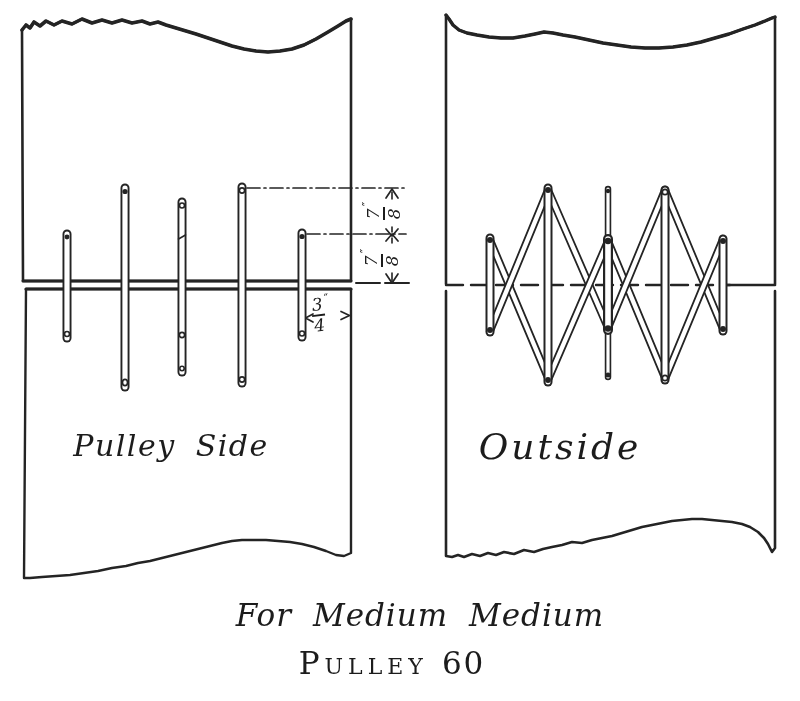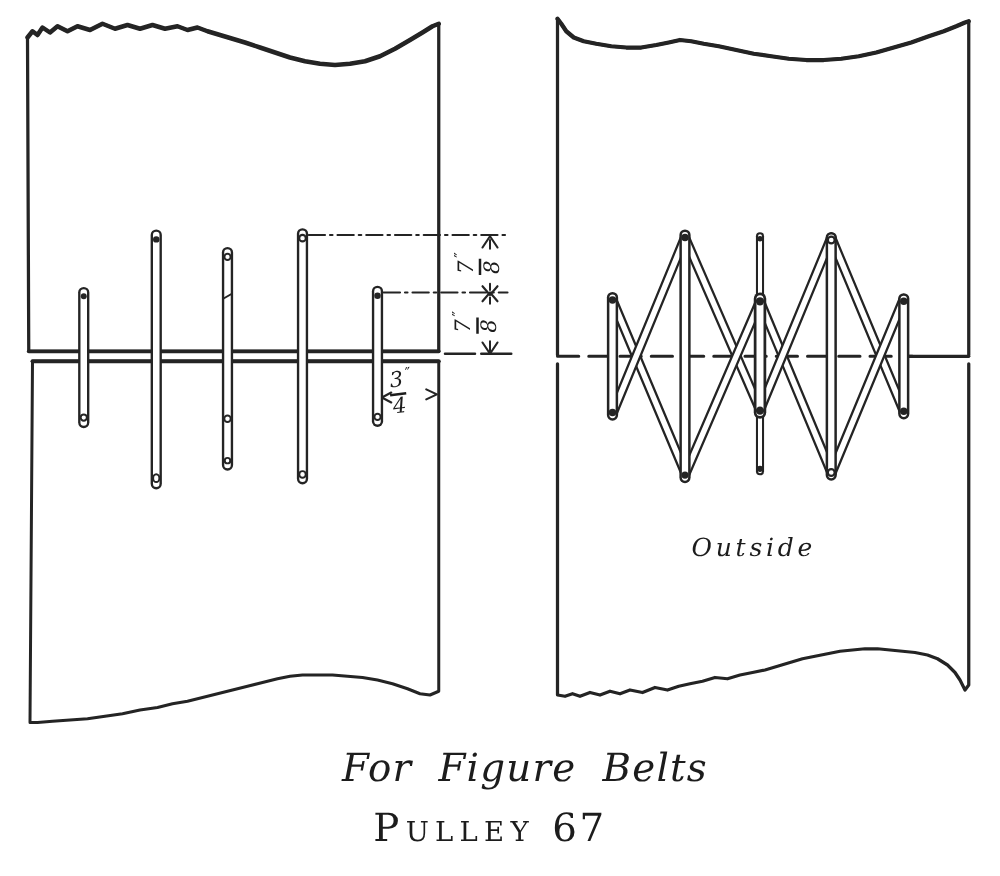--- a/index.html
+++ b/index.html
@@ -165,27 +165,28 @@
         <circle cx="608" cy="328.5" r="3.3" fill="#242424"></circle>
         <circle cx="608" cy="375" r="2.5" fill="#242424"></circle>
         <circle cx="665" cy="192" r="2.7" fill="#ffffff" stroke="#242424" stroke-width="1.7"></circle>
         <circle cx="665" cy="378" r="2.7" fill="#ffffff" stroke="#242424" stroke-width="1.7"></circle>
         <circle cx="723" cy="241" r="3" fill="#242424"></circle>
         <circle cx="723" cy="329" r="3" fill="#242424"></circle>
       </g>
     </g>
   </svg>
 
-
-  <div class="txt hand panel-label" style="left:517px;top:426px;width:172px;font-size:20px;letter-spacing:3px;">Outside</div>
-
-  <div class="txt hand caption-script" style="left:200px;top:597px;width:440px;">For Figure Belts</div>
+  <div class="txt hand panel-label" style="left:60px;top:428px;width:222px;">Pulley Side</div>
+
+  <div class="txt hand panel-label" style="left:474px;top:426px;width:172px;font-size:36px;letter-spacing:3px;">Outside</div>
+
+  <div class="txt hand caption-script" style="left:200px;top:597px;width:440px;">For Medium Medium</div>
 
   <div class="txt caption-figure" style="left:240px;top:645px;width:304px;">
-    <span class="figword">Pulley</span><span class="fignum">67</span>
+    <span class="figword">Pulley</span><span class="fignum">60</span>
   </div>
 
   <div class="dim rot" style="left:364px;top:192px;width:40px;height:38px;justify-content:center;">
     <span class="vfrac">
       <span>7</span>
       <span class="fbar"></span>
       <span>8</span>
     </span>
     <span class="unit">″</span>
   </div>

